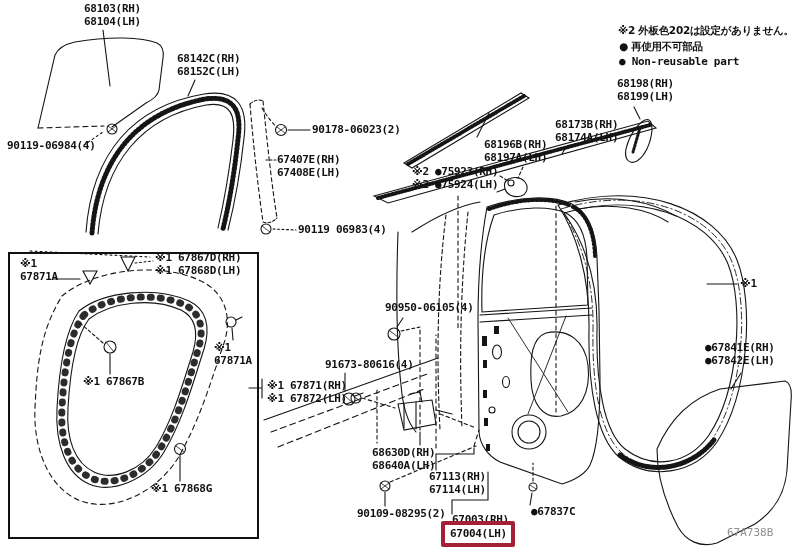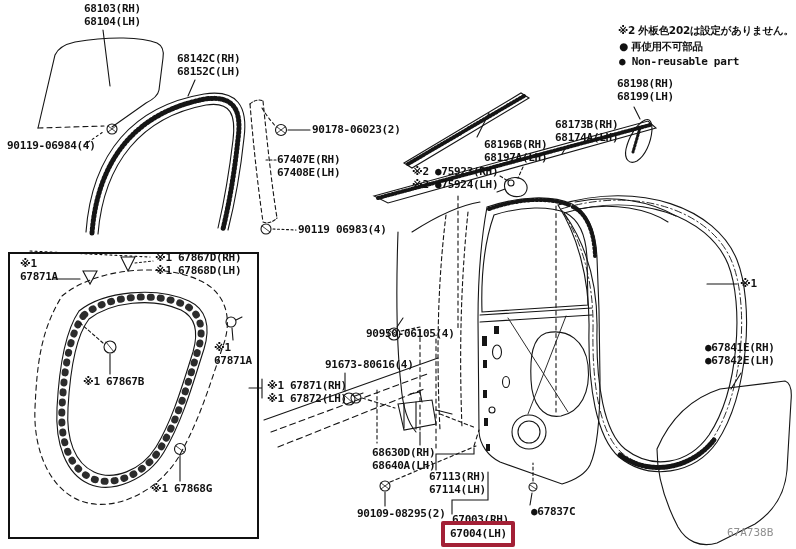--- a/index.html
+++ b/index.html
@@ -238,21 +238,21 @@
   <div class="lbl" style="left:20px;top:257px;">※1
 67871A</div>
   <div class="lbl" style="left:155px;top:251px;">※1 67867D(RH)
 ※1 67868D(LH)</div>
   <div class="lbl" style="left:83px;top:375px;">※1 67867B</div>
   <div class="lbl" style="left:214px;top:341px;">※1
 67871A</div>
   <div class="lbl" style="left:151px;top:482px;">※1 67868G</div>
   <div class="lbl" style="left:267px;top:379px;">※1 67871(RH)
 ※1 67872(LH)</div>
-  <div class="lbl" style="left:366px;top:301px;margin-top:26px;">90950-06105(4)</div>
+  <div class="lbl" style="left:385px;top:301px;">90950-06105(4)</div>
   <div class="lbl" style="left:325px;top:358px;">91673-80616(4)</div>
   <div class="lbl" style="left:372px;top:446px;">68630D(RH)
 68640A(LH)</div>
   <div class="lbl" style="left:357px;top:507px;">90109-08295(2)</div>
   <div class="lbl" style="left:429px;top:470px;">67113(RH)
 67114(LH)</div>
   <div class="lbl" style="left:452px;top:513px;">67003(RH)</div>
   <div class="lbl" style="left:450px;top:527px;">67004(LH)</div>
   <div class="lbl" style="left:510px;top:505px;margin-left:21px;">●67837C</div>
   <div class="lbl" style="left:705px;top:341px;">●67841E(RH)

